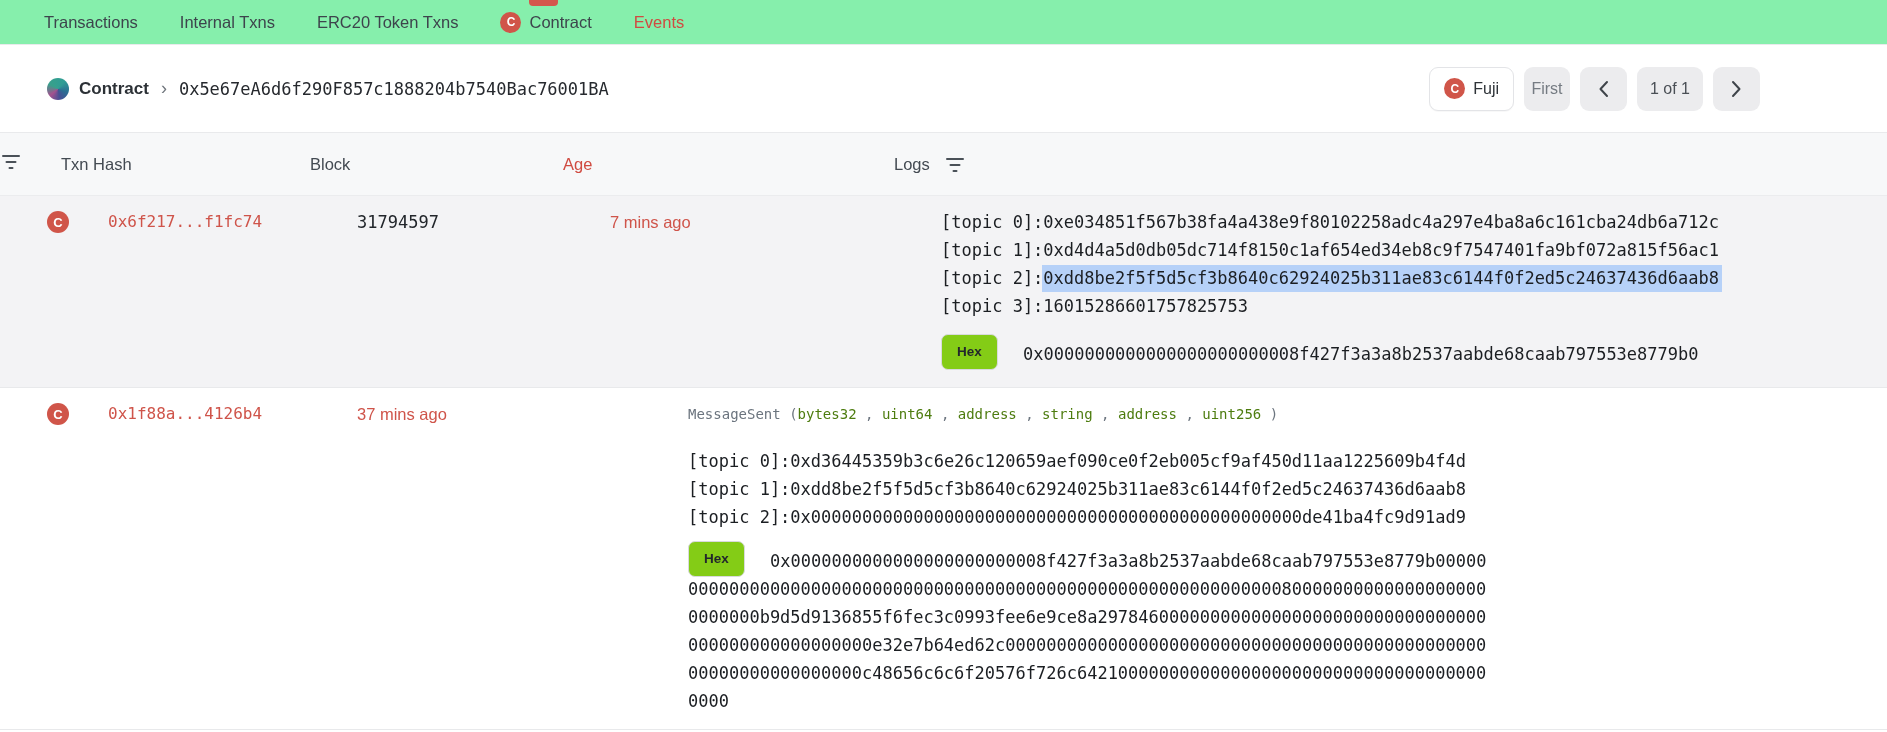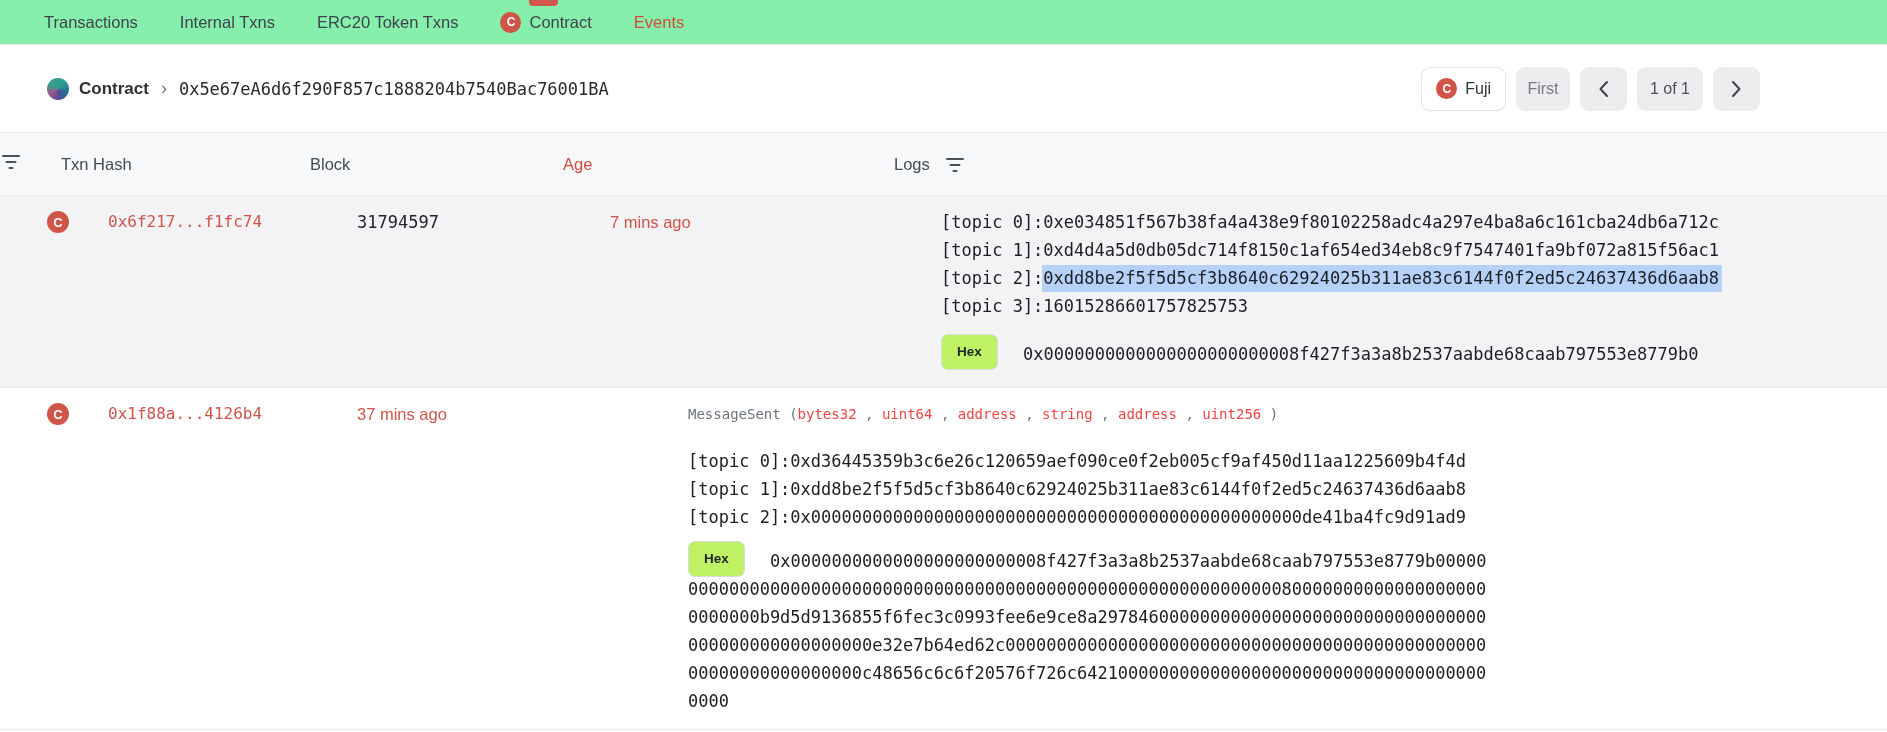--- a/index.html
+++ b/index.html
@@ -29,21 +29,21 @@
            background:conic-gradient(from 40deg,#2f9d95,#2b6e93 70deg,#474f94 130deg,#a4518f 190deg,#37a08b 260deg,#2f9d95); }
   .crumb-label { font-size:17px; font-weight:700; color:#2c3136; }
   .crumb-sep { font-size:18px; color:#6f757c; margin:0 2px; }
   .crumb-addr { font-size:17px; color:#26292e; }
   .pager { display:flex; align-items:center; gap:10px; }
   .chip { height:44px; border-radius:9px; display:inline-flex; align-items:center;
           justify-content:center; font-size:16px; cursor:pointer; }
   .chip.fuji { background:#fff; border:1px solid #e3e4e7; padding:0 14px; gap:8px;
                color:#2e3338; font-weight:500; box-shadow:0 1px 1px rgba(0,0,0,.03); }
   .chip.gray { background:#ececee; color:#757b82; }
-  .chip.first { width:54px; }
+  .chip.first { width:46px; }
   .chip.page { width:66px; color:#4a4f55; }
   .chip.arrow { width:47px; color:#3f444a; }
 
   
   .thead { height:64px; background:#f7f8f9; border-top:1px solid #e9eaec;
            border-bottom:1px solid #ebecee; display:flex; align-items:center;
            font-size:16.5px; color:#434a52; }
   .cell.icon { width:61px; } .cell.txn { width:249px; } .cell.block { width:253px; }
   .cell.age { width:331px; } .cell.logs { width:806px; }
   .th-age { color:#d04b41; }
@@ -52,30 +52,30 @@
 
   .row { display:flex; padding:12px 0 14px 47px; background:#fff; border-bottom:1px solid #e8e9eb; }
   .row.alt { background:#f3f3f5; padding-bottom:19px; }
   .row .c-badge { margin-top:3px; }
   .hash { font-size:16px; color:#cf544a; line-height:28px; cursor:pointer; font-family:"DejaVu Sans Mono",monospace; }
   .blocknum { font-size:17px; color:#22262b; line-height:28px; font-family:"DejaVu Sans Mono",monospace; }
   .agetxt { font-size:16.5px; color:#cf544a; line-height:28px; }
 
   .event-sig { font-family:"DejaVu Sans Mono",monospace; font-size:14px; line-height:28px; }
   .ev-name,.ev-punct { color:#6b747e; }
-  .ev-type { color:#ef4444; }
+  .ev-type { color:#4d7c0f; }
   .topics { }
   .row .event-sig + .topics { margin-top:19px; }
   .topic-line { font-family:"DejaVu Sans Mono",monospace; font-size:17px; line-height:28px;
                 color:#1b1e22; white-space:nowrap; }
   .tv.hl { background:#b6d1f8; padding:3px 3px 4px 1px; margin:-3px -3px -4px -1px; }
 
   .hexwrap { position:relative; margin-top:16px; }
   .row.alt .hexwrap { margin-top:20px; }
-  .hex-btn { position:absolute; left:0; top:-6px; background:#bef264; border:1px solid #d9dadd;
+  .hex-btn { position:absolute; left:0; top:-6px; background:#84cc16; border:1px solid #d9dadd;
              border-radius:7px; padding:10px 15px; font-size:13.5px; font-weight:700;
              color:#23272c; cursor:pointer; font-family:"Liberation Sans",sans-serif; line-height:1; }
   .hexdata { font-family:"DejaVu Sans Mono",monospace; font-size:17px; line-height:28px;
              color:#1b1e22; word-break:break-all; text-indent:82px; }
 </style>
 </head>
 <body>
 
 <div class="topnav">
   <div class="frag"></div>

